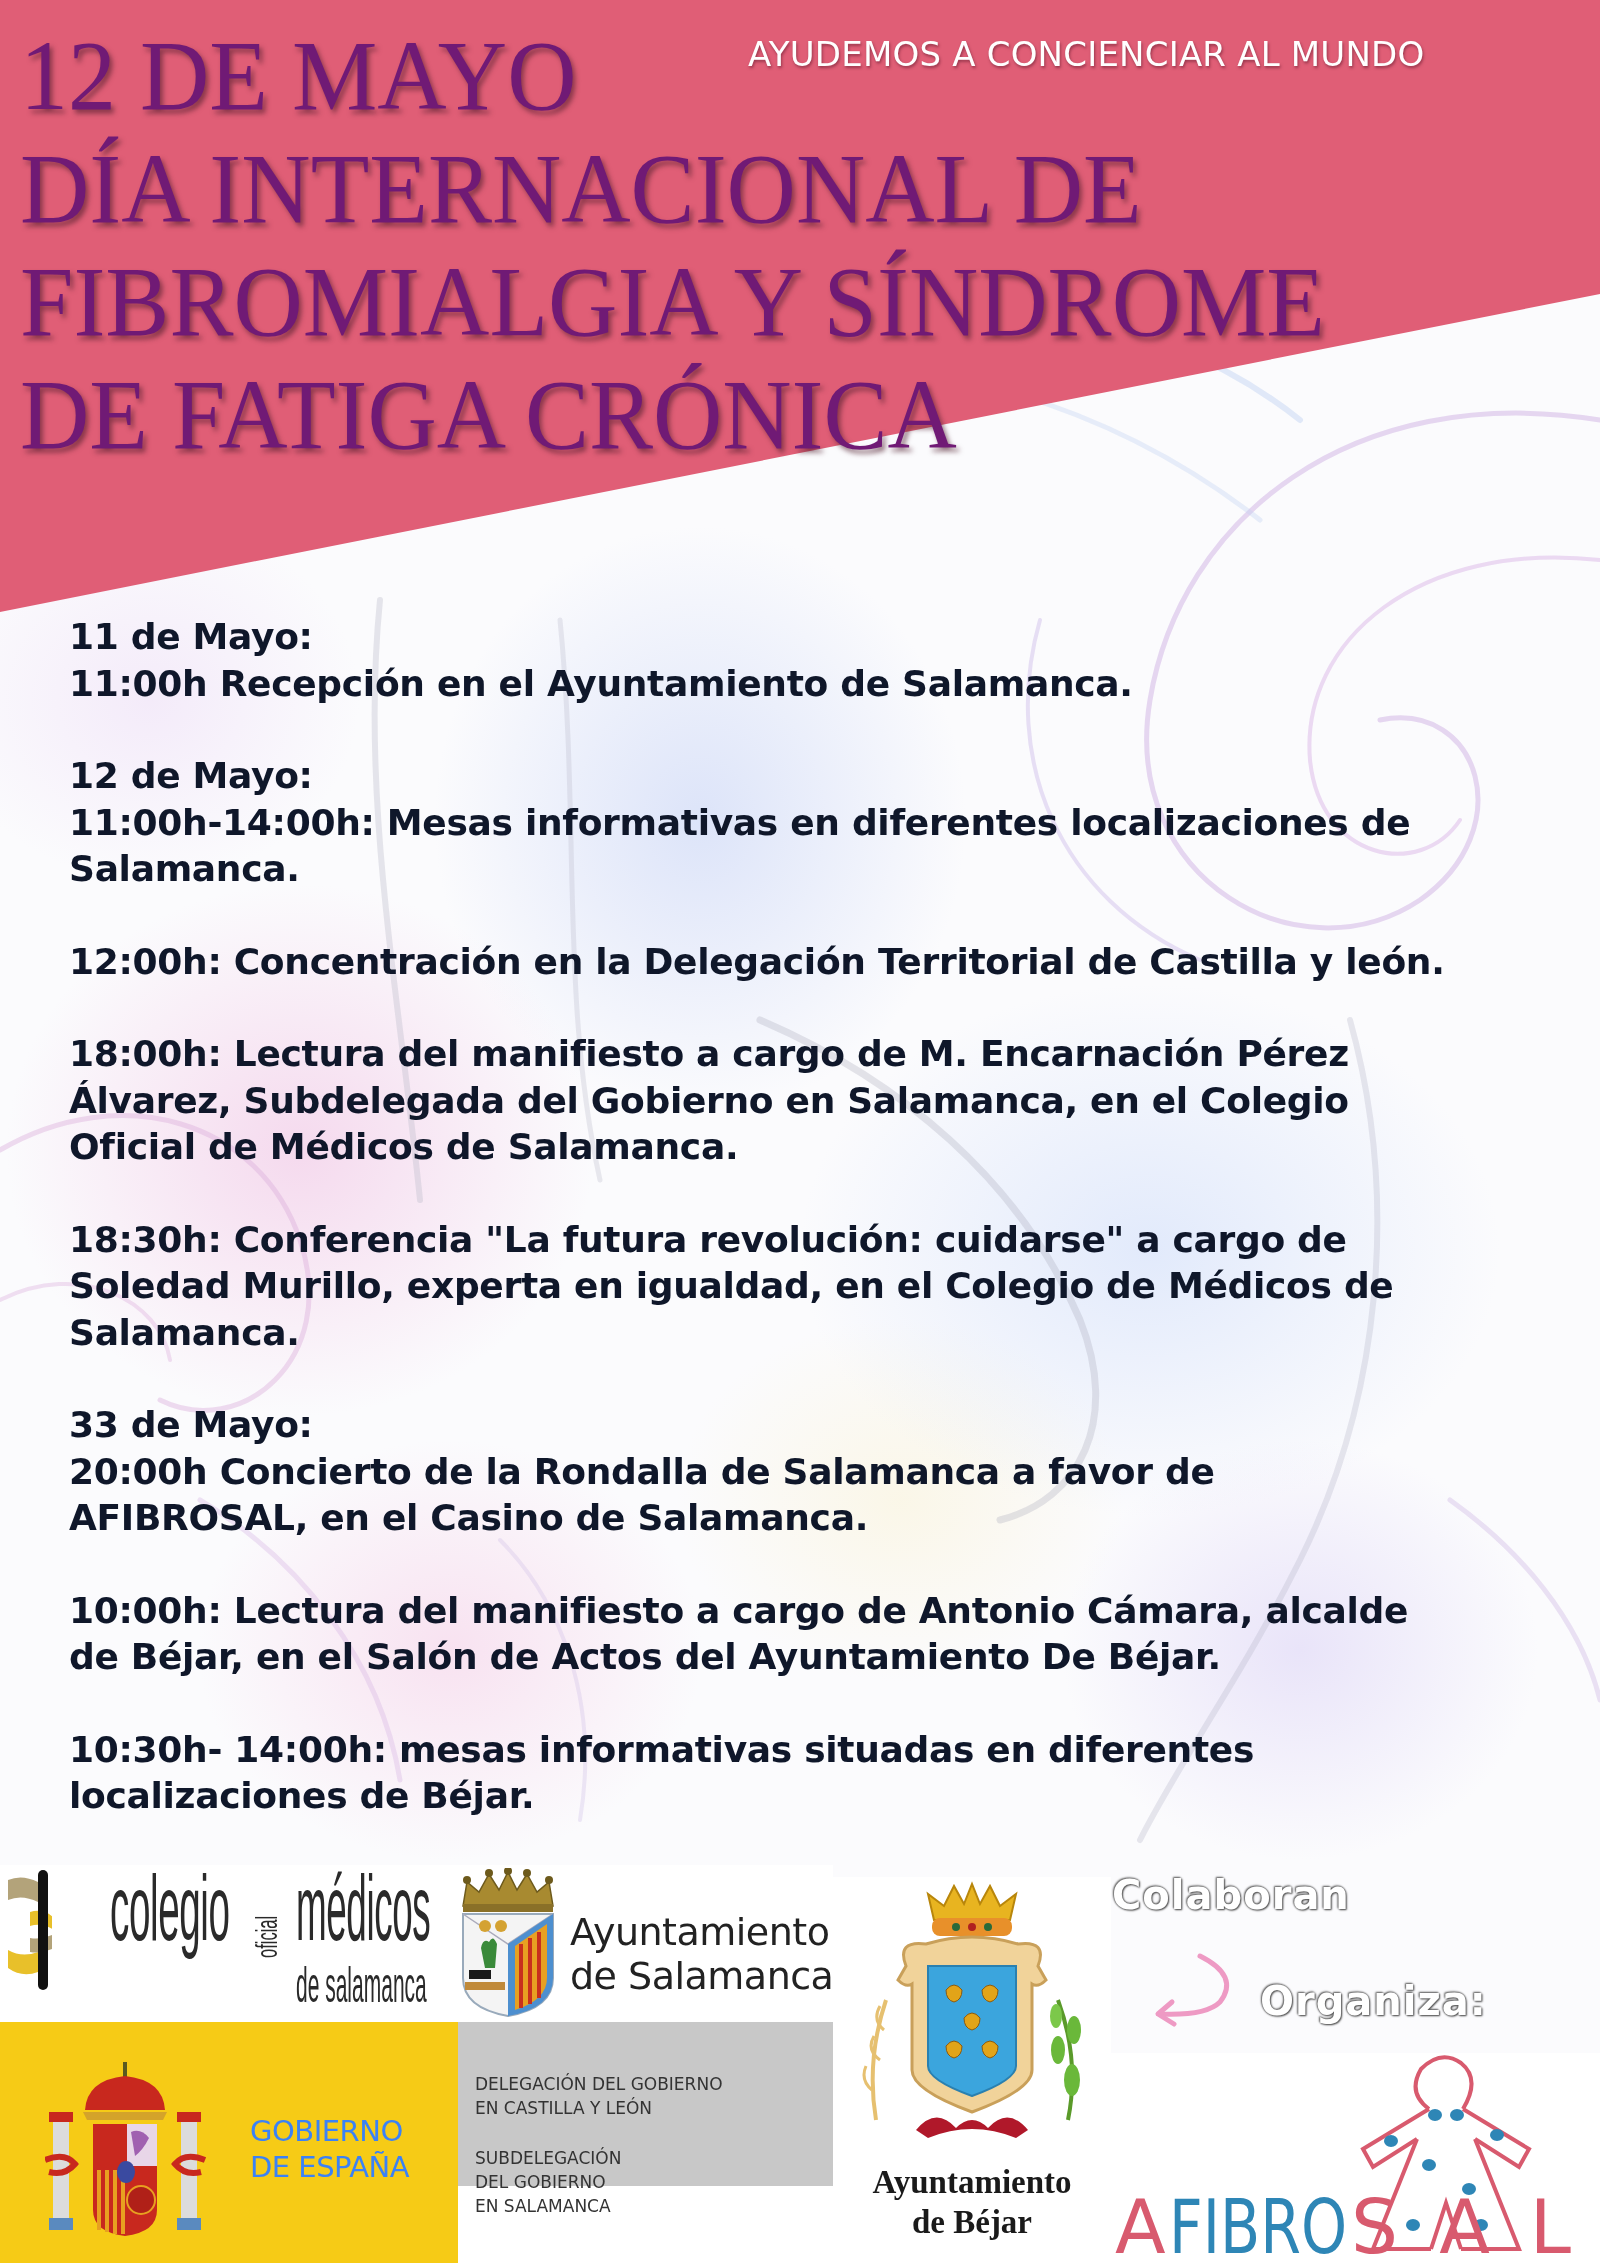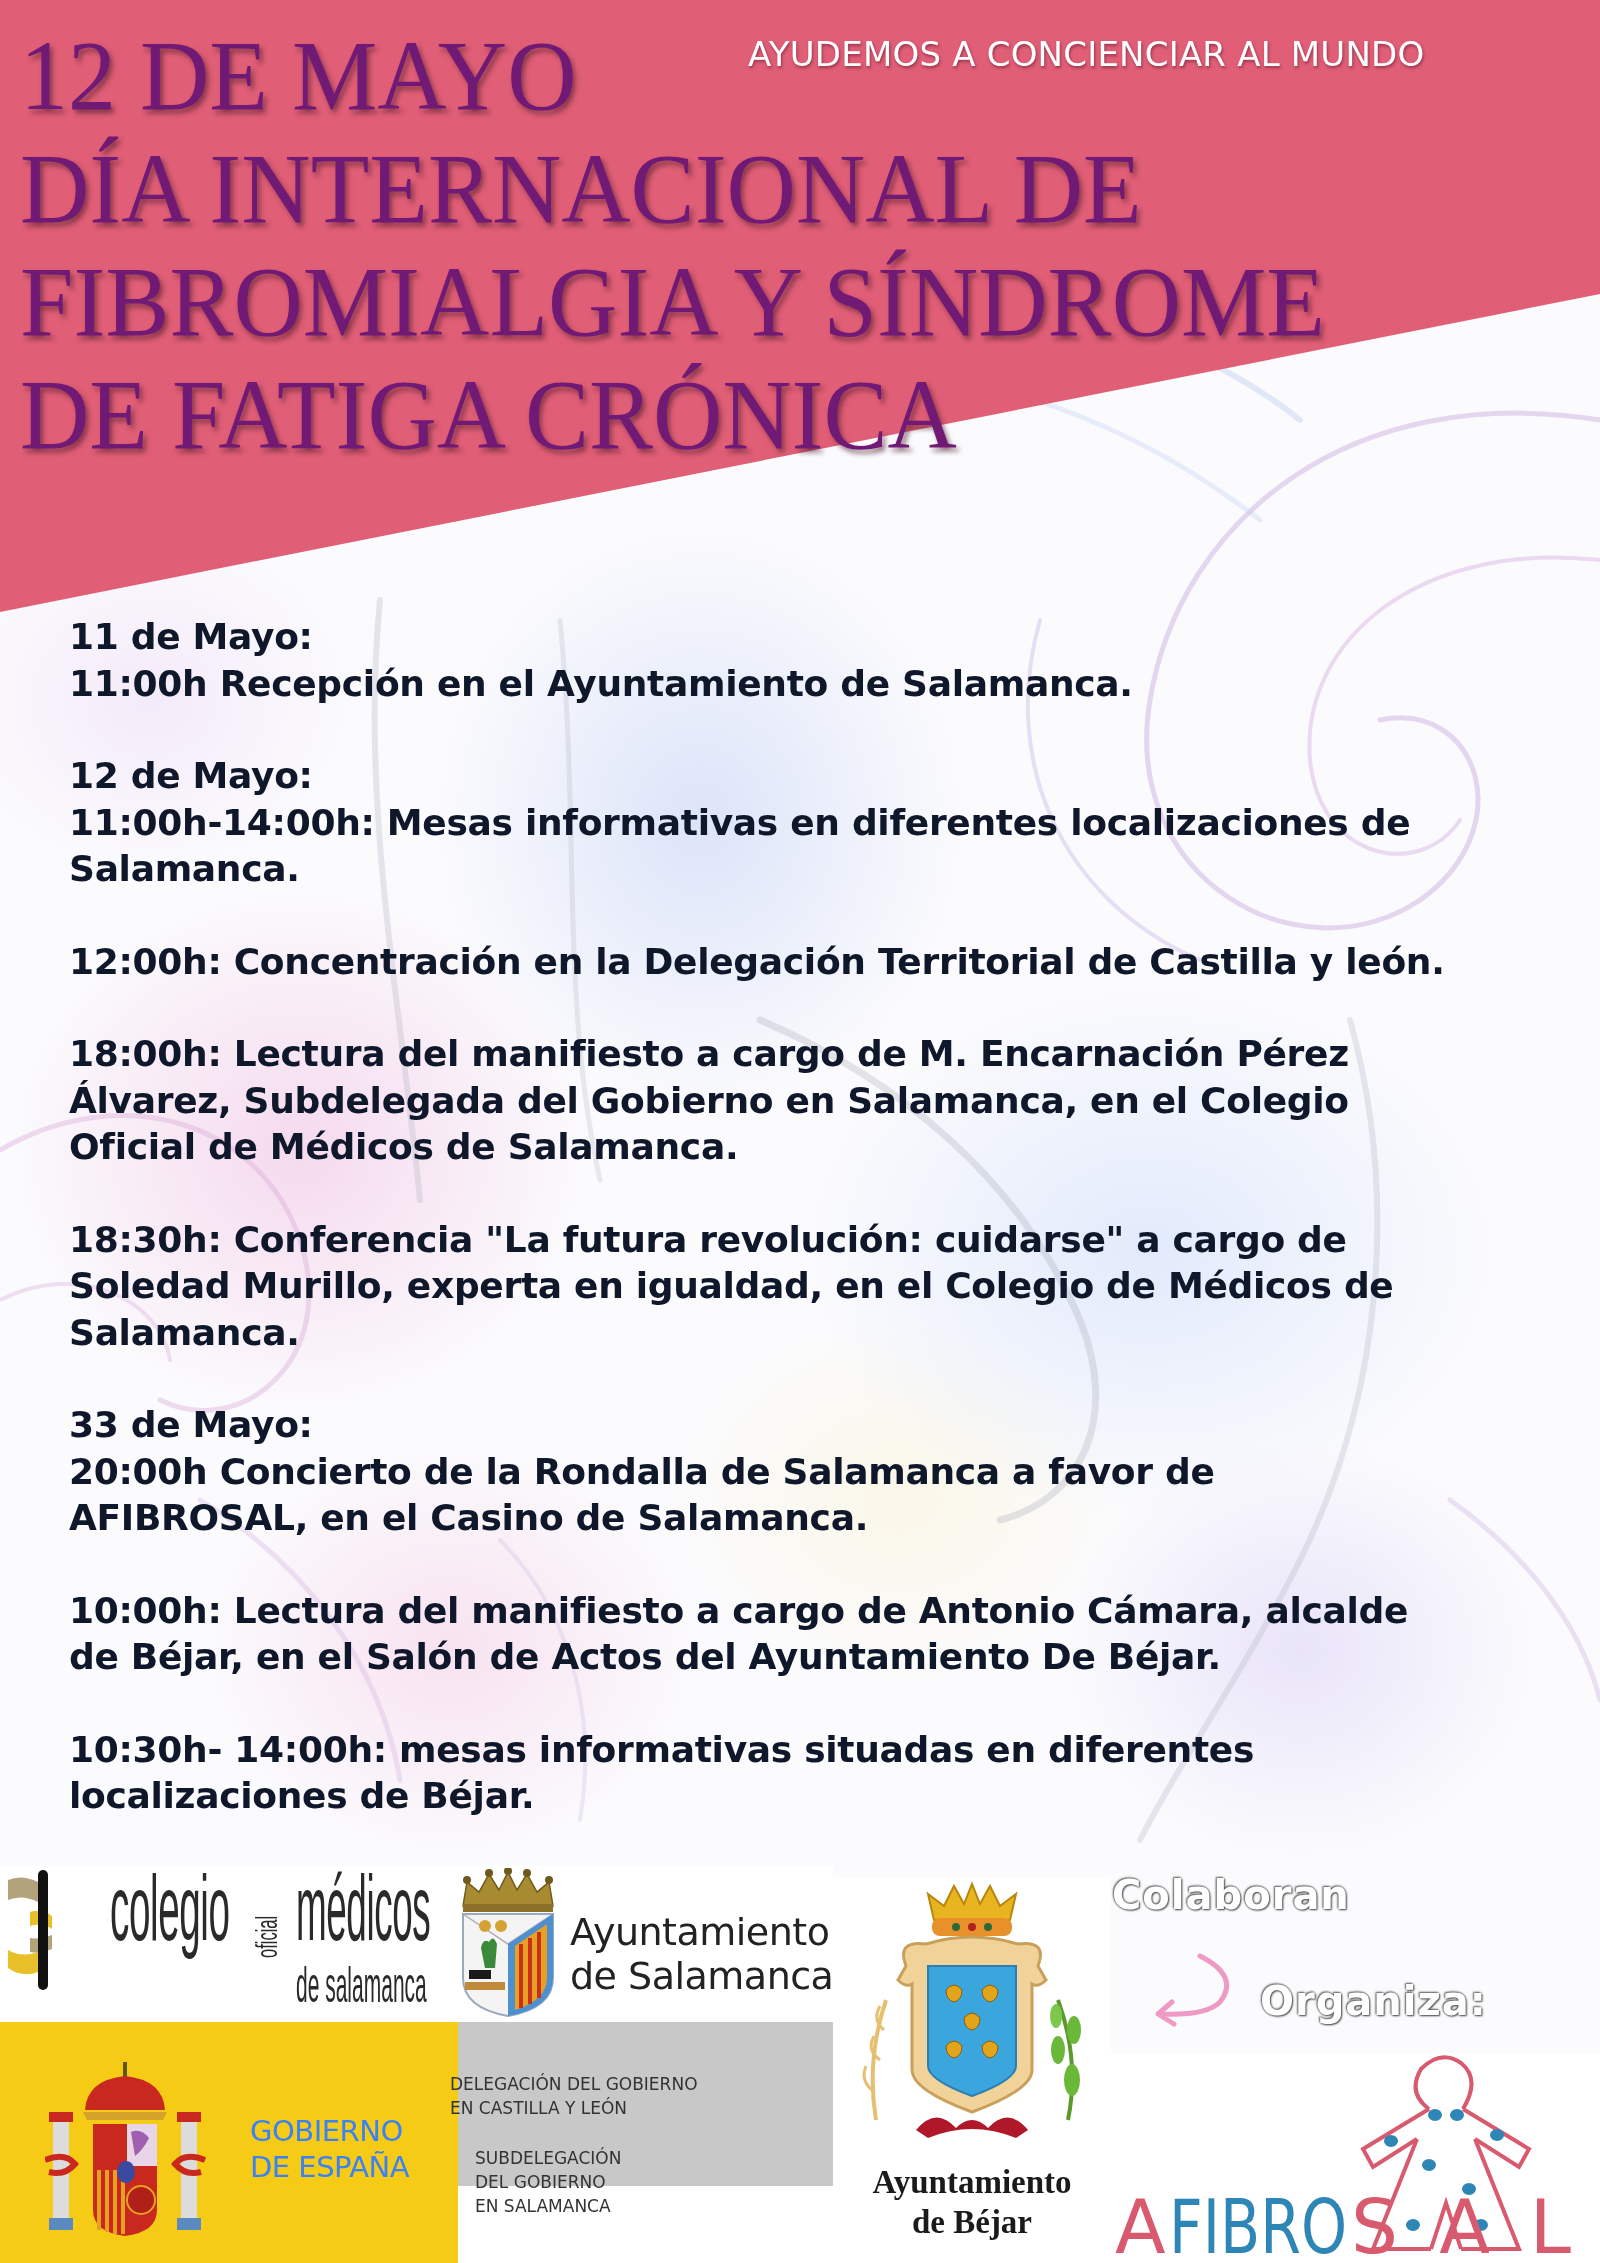--- a/index.html
+++ b/index.html
@@ -47,21 +47,21 @@
   .desal-word { left: 296px; top: 1960px; font-size: 50px; line-height: 50px; transform: scaleX(0.42); transform-origin: left top; }
 
   .salamanca-crest { position: absolute; left: 455px; top: 1868px; width: 106px; height: 150px; z-index: 3; }
   .ayto-salamanca { position: absolute; left: 570px; top: 1910px; z-index: 3; font-family: "DejaVu Sans", sans-serif; font-size: 38px; line-height: 44px; color: #222; white-space: nowrap; letter-spacing: -0.5px; }
 
   .gobierno-block { position: absolute; left: 0; top: 2022px; width: 458px; height: 241px; background: #f6cb16; z-index: 2; }
   .spain-arms { position: absolute; left: 45px; top: 2060px; width: 170px; height: 180px; z-index: 3; }
   .gobierno-text { position: absolute; left: 250px; top: 2113px; z-index: 3; font-family: "DejaVu Sans", sans-serif; font-size: 29px; line-height: 36px; color: #3b82f6; letter-spacing: -0.5px; white-space: nowrap; }
   .delegacion-band { position: absolute; left: 458px; top: 2022px; width: 375px; height: 164px; background: #c8c8c8; z-index: 2; }
   .subdelegacion-panel { position: absolute; left: 458px; top: 2186px; width: 375px; height: 77px; background: #ffffff; z-index: 2; }
-  .delegacion-text { position: absolute; left: 450px; top: 2072px; z-index: 3; font-family: "DejaVu Sans", sans-serif; font-size: 17px; line-height: 24px; color: #333; white-space: nowrap; }
+  .delegacion-text { position: absolute; left: 475px; top: 2072px; z-index: 3; font-family: "DejaVu Sans", sans-serif; font-size: 17px; line-height: 24px; color: #333; white-space: nowrap; }
   .subdelegacion-text { position: absolute; left: 475px; top: 2146px; z-index: 3; font-family: "DejaVu Sans", sans-serif; font-size: 17px; line-height: 24px; color: #333; white-space: nowrap; }
 
   .bejar-panel { position: absolute; left: 833px; top: 1877px; width: 278px; height: 386px; background: #ffffff; z-index: 2; }
   .bejar-crest { position: absolute; left: 836px; top: 1880px; width: 272px; height: 270px; z-index: 3; }
   .bejar-text { position: absolute; left: 833px; top: 2162px; width: 278px; text-align: center; z-index: 3; font-family: "Liberation Serif", serif; font-weight: bold; font-size: 33px; line-height: 40px; color: #1a1a1a; }
 
   .colaboran { position: absolute; left: 1112px; top: 1872px; z-index: 3; font-family: "DejaVu Sans", sans-serif; font-weight: bold; font-size: 40px; color: #ffffff;
     text-shadow: 0 0 2px #666, 1px 1px 2px #444, -1px -1px 2px #666; letter-spacing: 1px; }
   .arrow { position: absolute; left: 1140px; top: 1950px; width: 110px; height: 80px; z-index: 3; }
   .organiza { position: absolute; left: 1260px; top: 1978px; z-index: 3; font-family: "DejaVu Sans", sans-serif; font-weight: bold; font-size: 40px; color: #ffffff;

